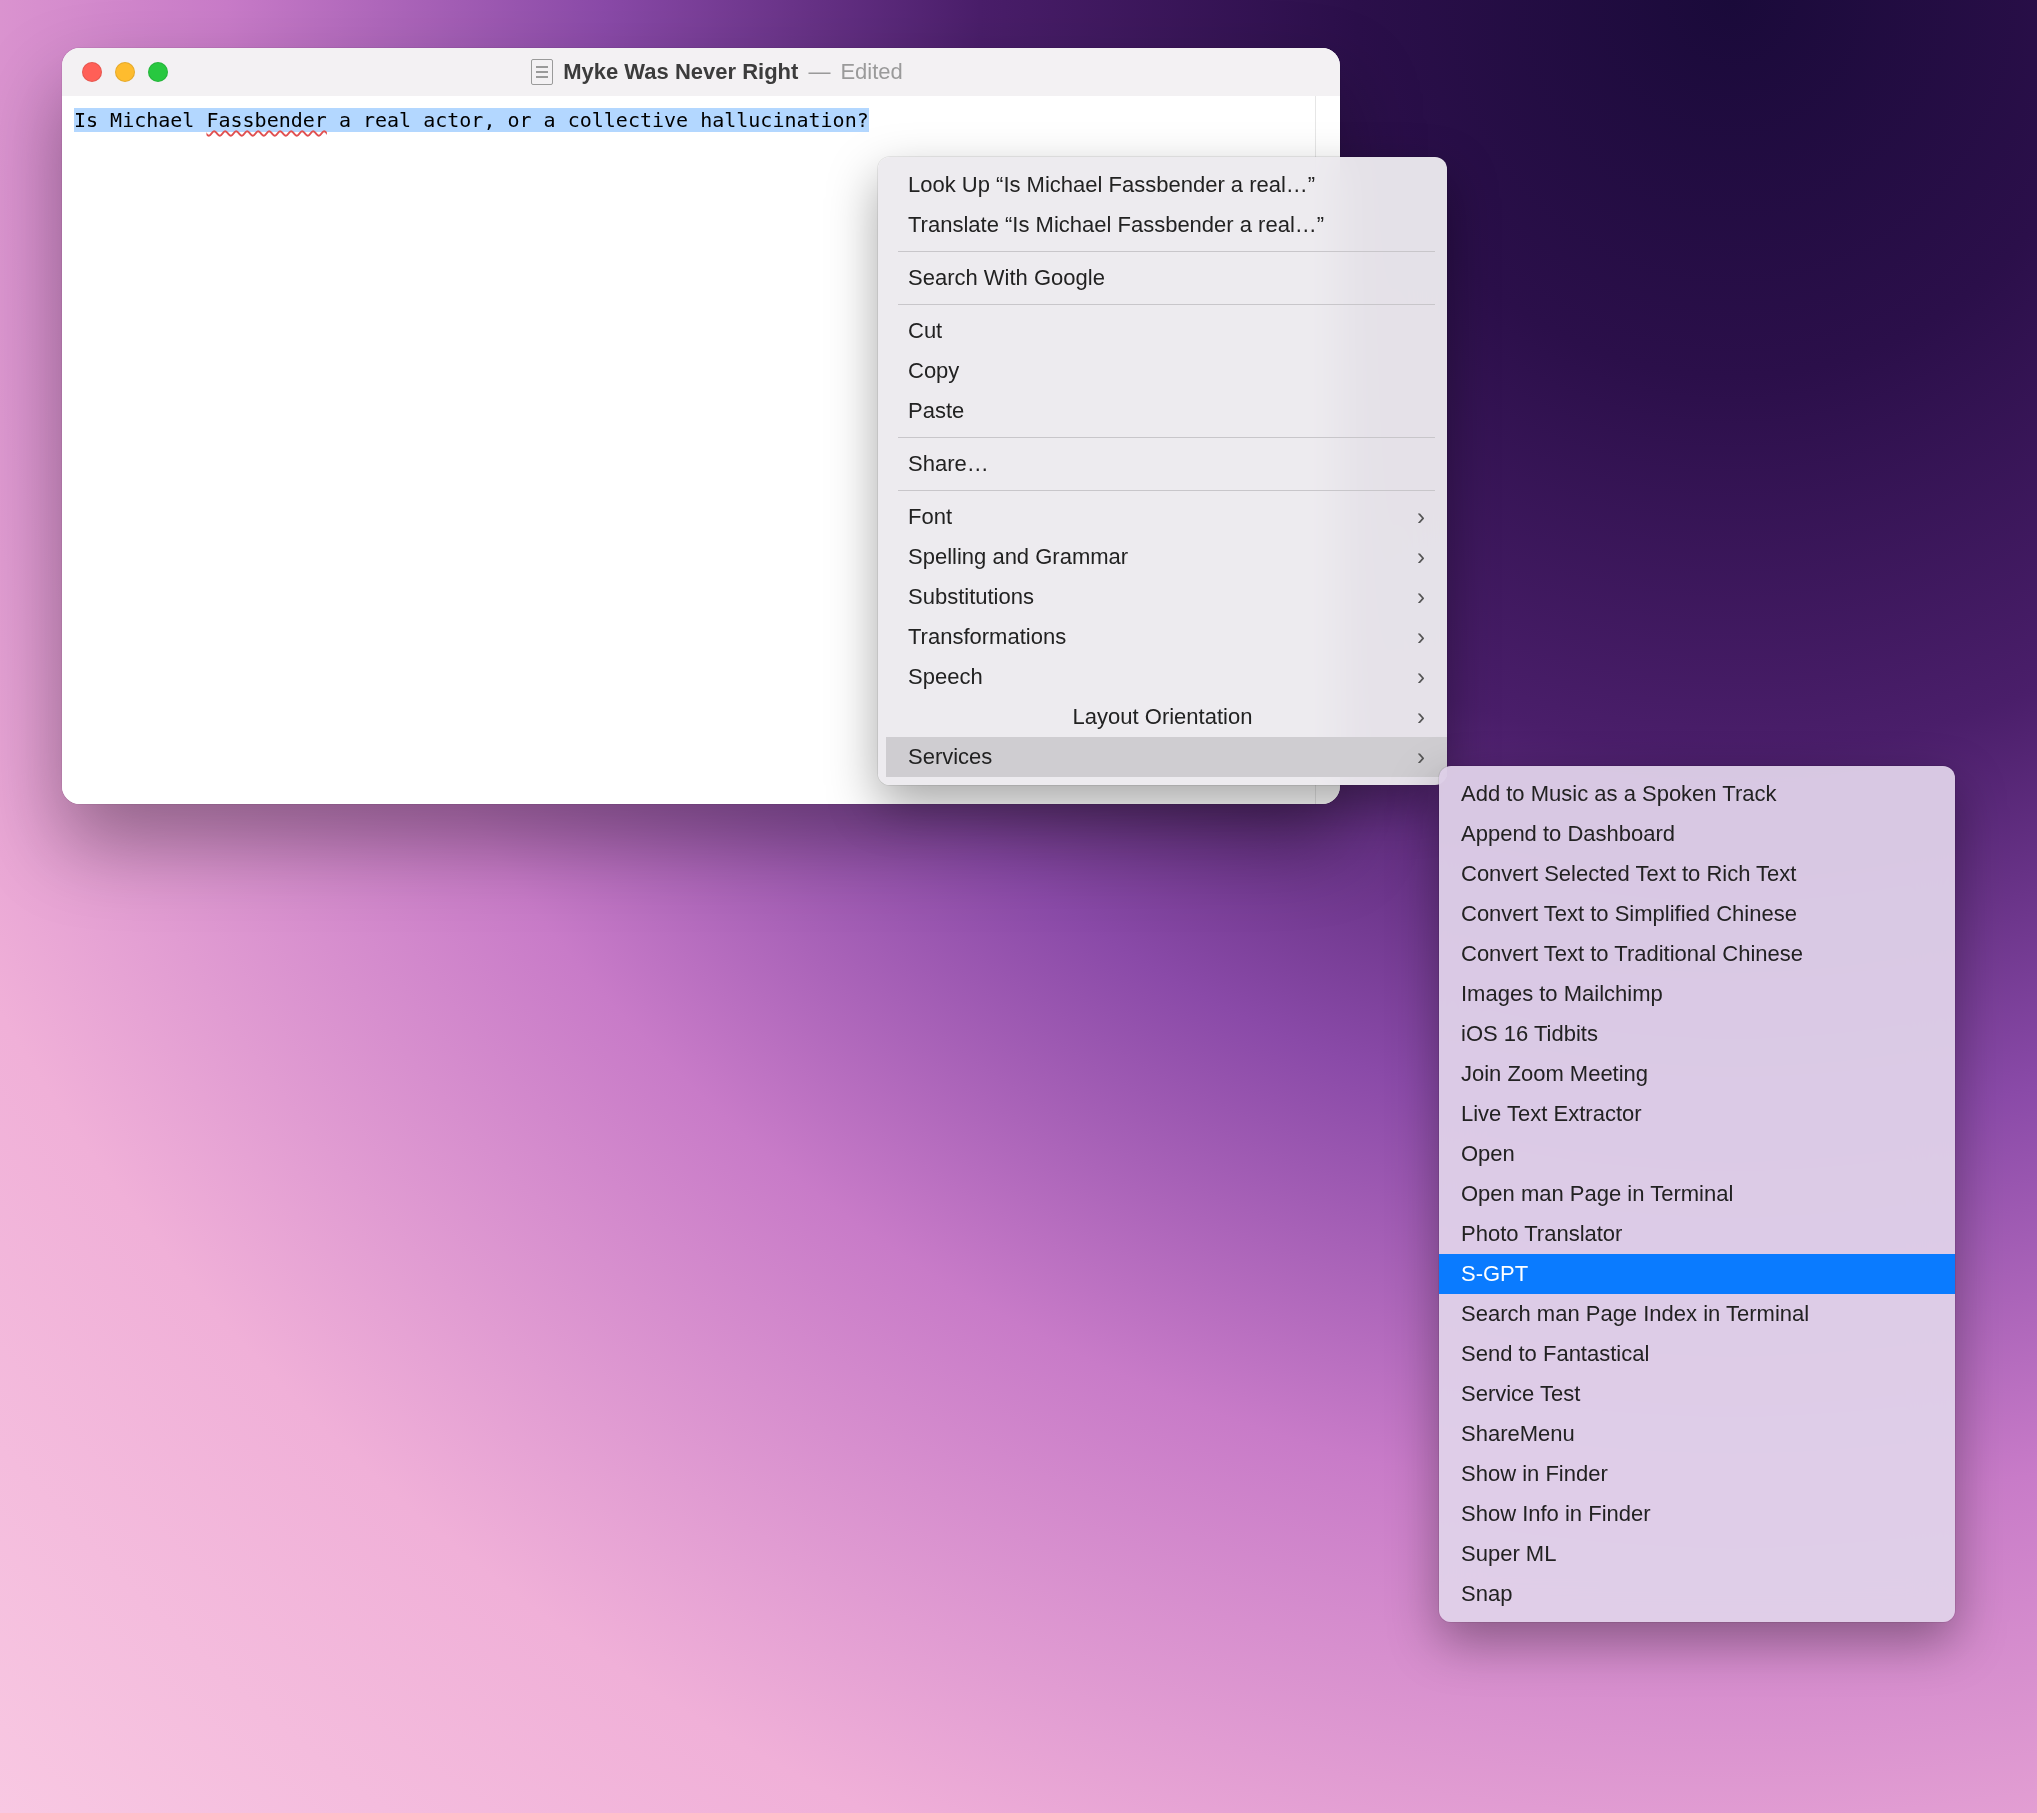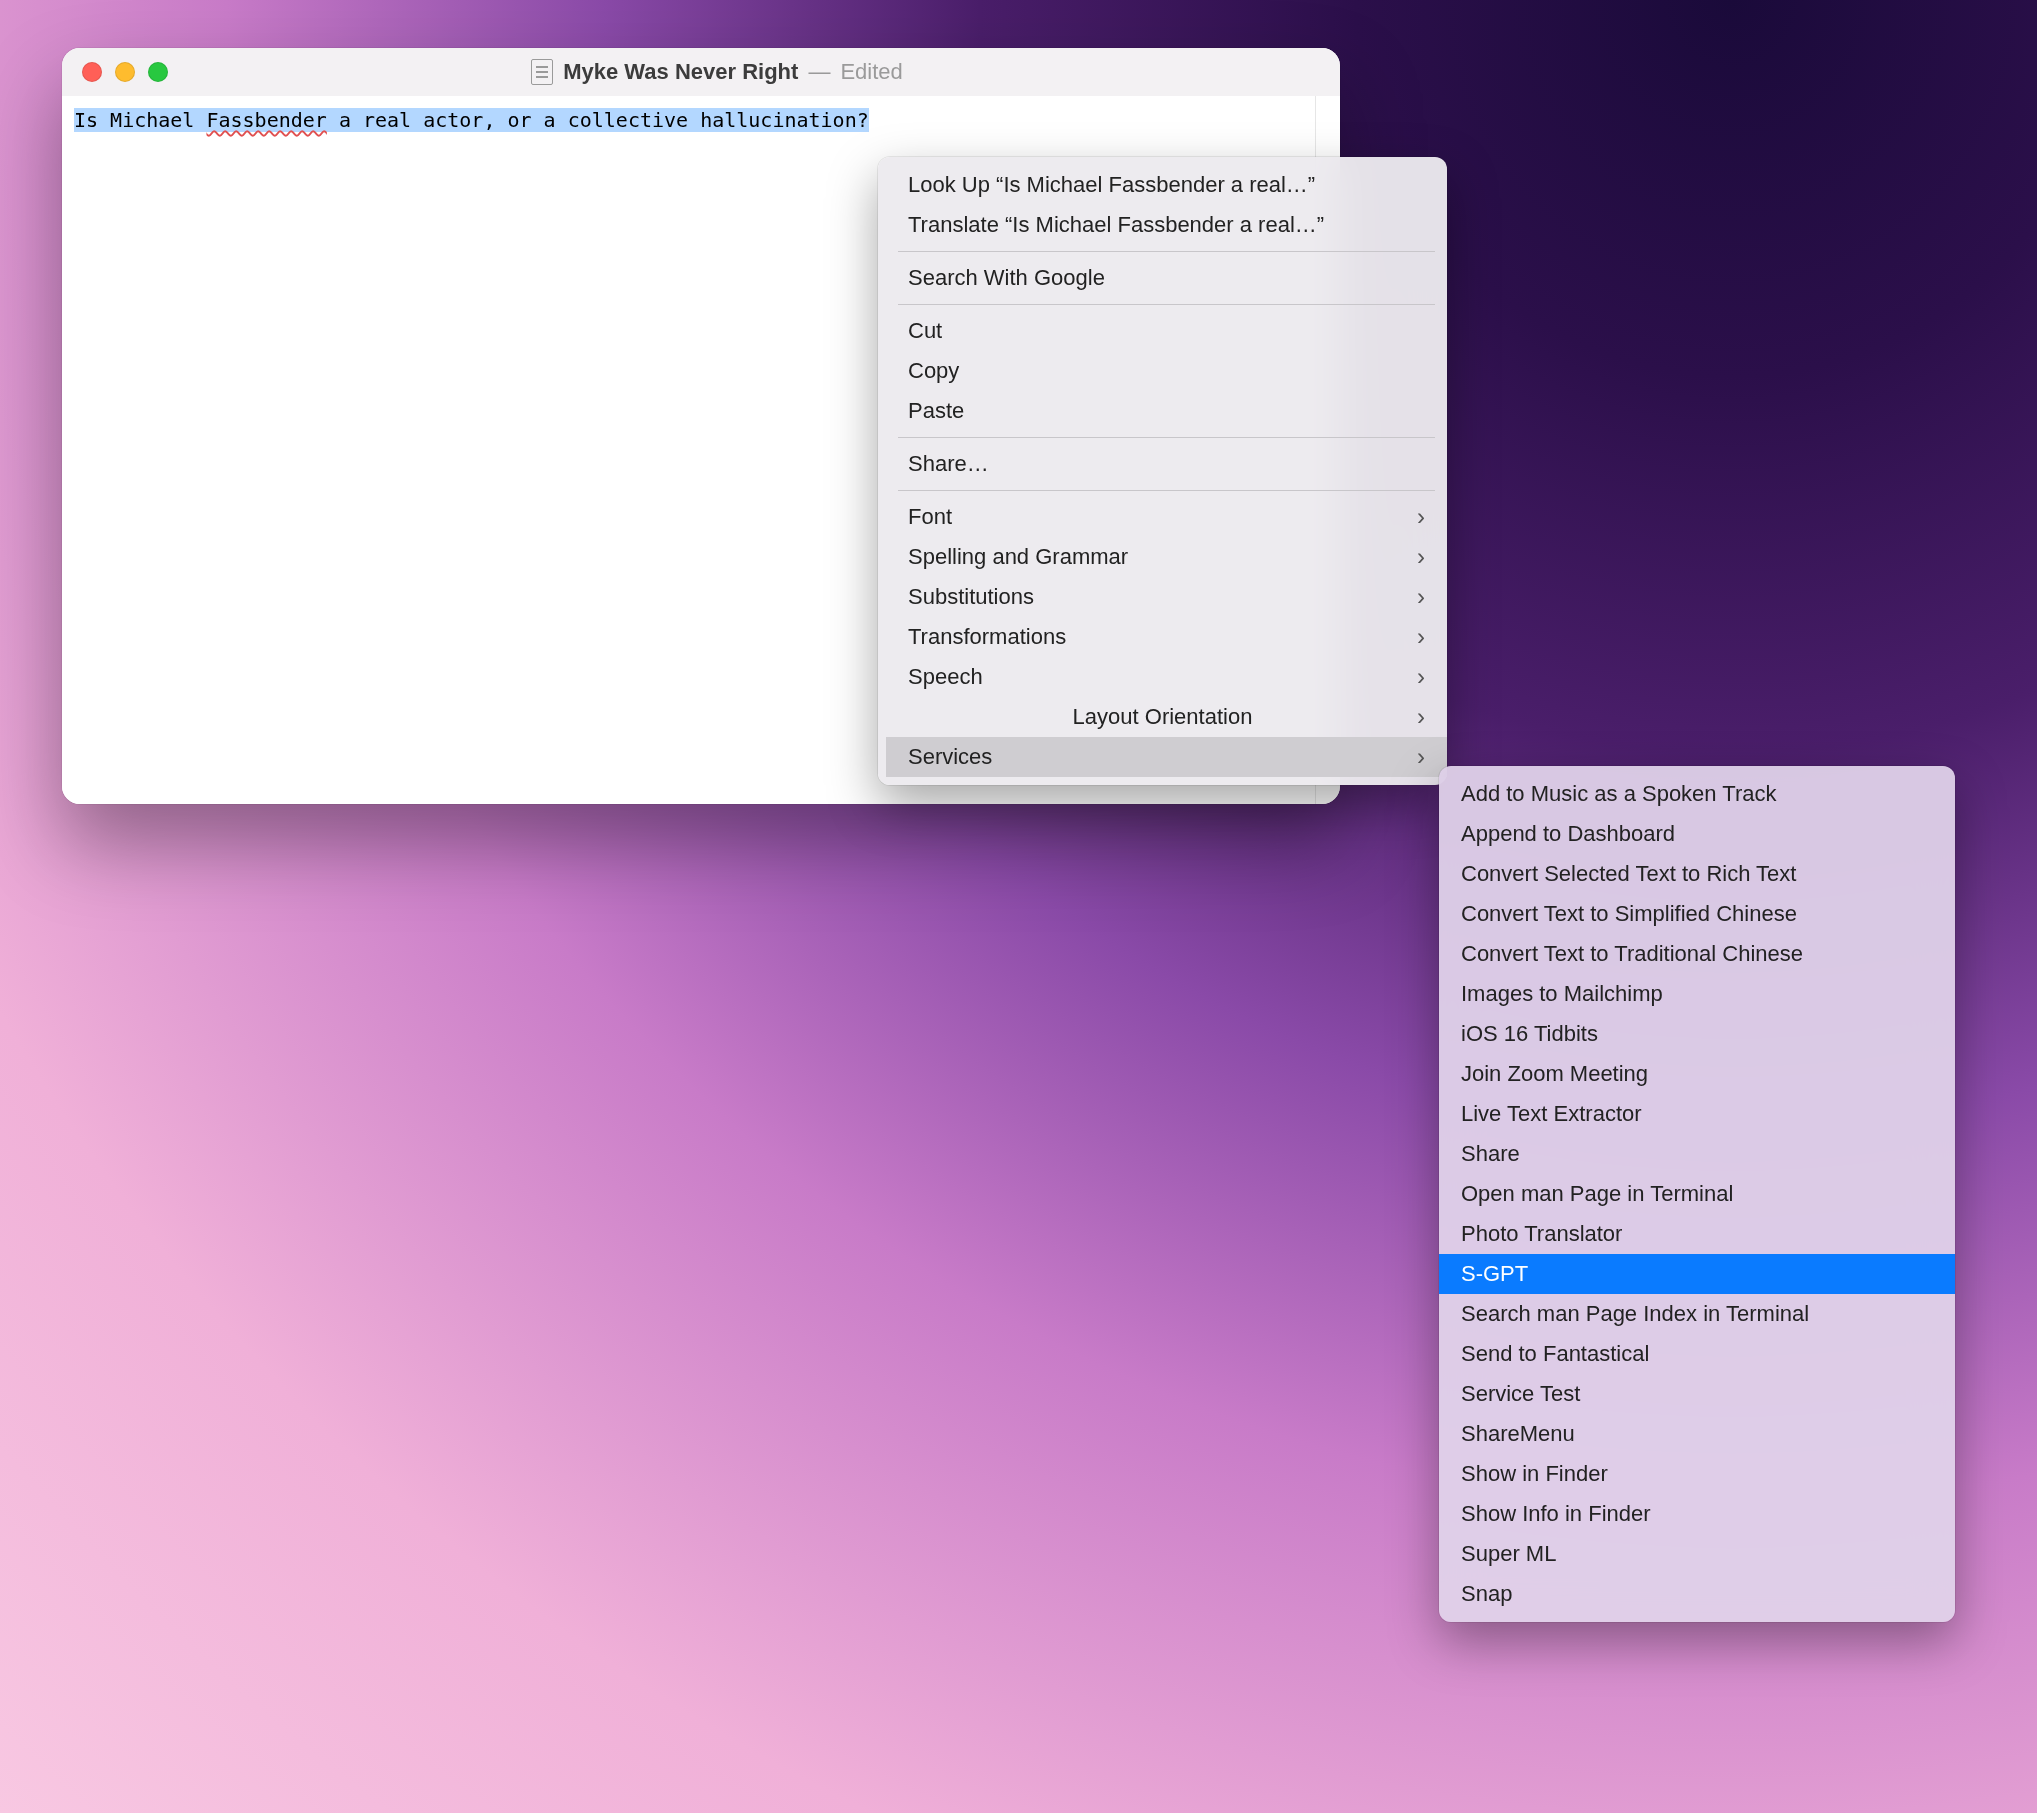--- a/index.html
+++ b/index.html
@@ -240,21 +240,21 @@
     <div class="menu-item">
       <span>iOS 16 Tidbits</span>
     </div>
     <div class="menu-item">
       <span>Join Zoom Meeting</span>
     </div>
     <div class="menu-item">
       <span>Live Text Extractor</span>
     </div>
     <div class="menu-item">
-      <span>Share</span>
+      <span>Open</span>
     </div>
     <div class="menu-item">
       <span>Open man Page in Terminal</span>
     </div>
     <div class="menu-item">
       <span>Photo Translator</span>
     </div>
     <div class="menu-item selected-blue">
       <span>S-GPT</span>
     </div>

